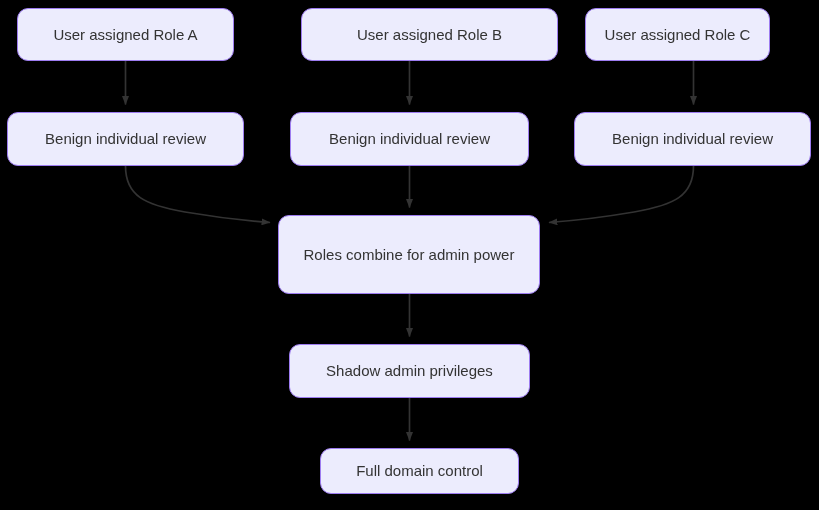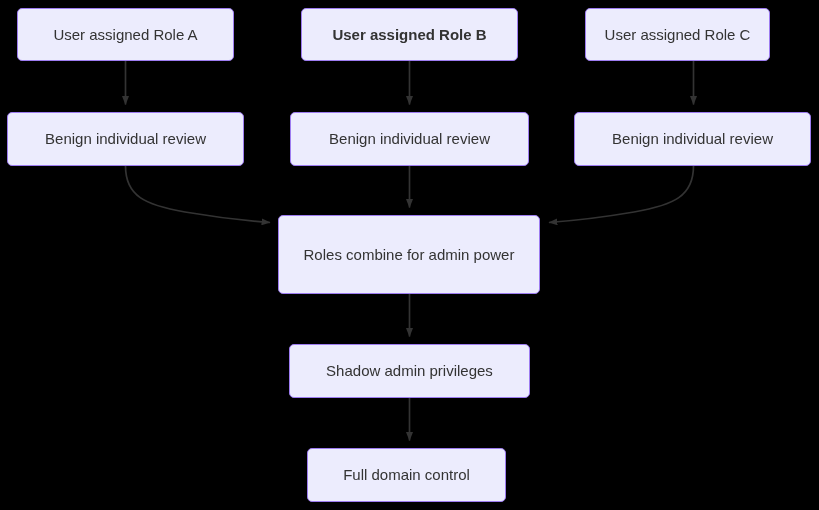--- a/index.html
+++ b/index.html
@@ -26,46 +26,46 @@
     top: 0;
     width: 819px;
     height: 510px;
     pointer-events: none;
   }
   .node {
     position: absolute;
     box-sizing: border-box;
     background: #ececfd;
     border: 1.6px solid #9d7cf0;
-    border-radius: 5px;
+    border-radius: 11px;
     display: flex;
     align-items: center;
     justify-content: center;
     text-align: left;
     color: #333333;
     font-size: 15px;
     line-height: 1.45;
     font-family: "Liberation Sans", sans-serif;
     z-index: 2;
   }
   .node-label {
     display: block;
     padding: 0 8px;
     white-space: pre-line;
   }
   
   .n-role-a      { left: 17px;  top: 8px;   width: 217px; height: 53px; }
-  .n-role-b      { left: 301px; top: 8px;   width: 217px; height: 53px; font-weight: bold; }
+  .n-role-b      { left: 301px; top: 8px;   width: 257px; height: 53px; }
   .n-role-c      { left: 585px; top: 8px;   width: 185px; height: 53px; }
   .n-review-a    { left: 7px;   top: 112px; width: 237px; height: 54px; }
   .n-review-b    { left: 290px; top: 112px; width: 239px; height: 54px; }
   .n-review-c    { left: 574px; top: 112px; width: 237px; height: 54px; }
   .n-combine     { left: 278px; top: 215px; width: 262px; height: 79px; }
   .n-shadow      { left: 289px; top: 344px; width: 241px; height: 54px; }
-  .n-fullcontrol { left: 307px; top: 448px; width: 199px; height: 54px; }
+  .n-fullcontrol { left: 320px; top: 448px; width: 199px; height: 46px; }
 </style>
 </head>
 <body>
 
 <div id="diagram-canvas">
 
   <svg id="edge-layer" width="819" height="510" viewBox="0 0 819 510" xmlns="http://www.w3.org/2000/svg">
     <defs>
       <marker id="arrowhead" markerWidth="9" markerHeight="7" refX="8.4" refY="3.5" orient="auto" markerUnits="userSpaceOnUse">
         <path d="M0,0 L9,3.5 L0,7 z" fill="#333333"></path>

